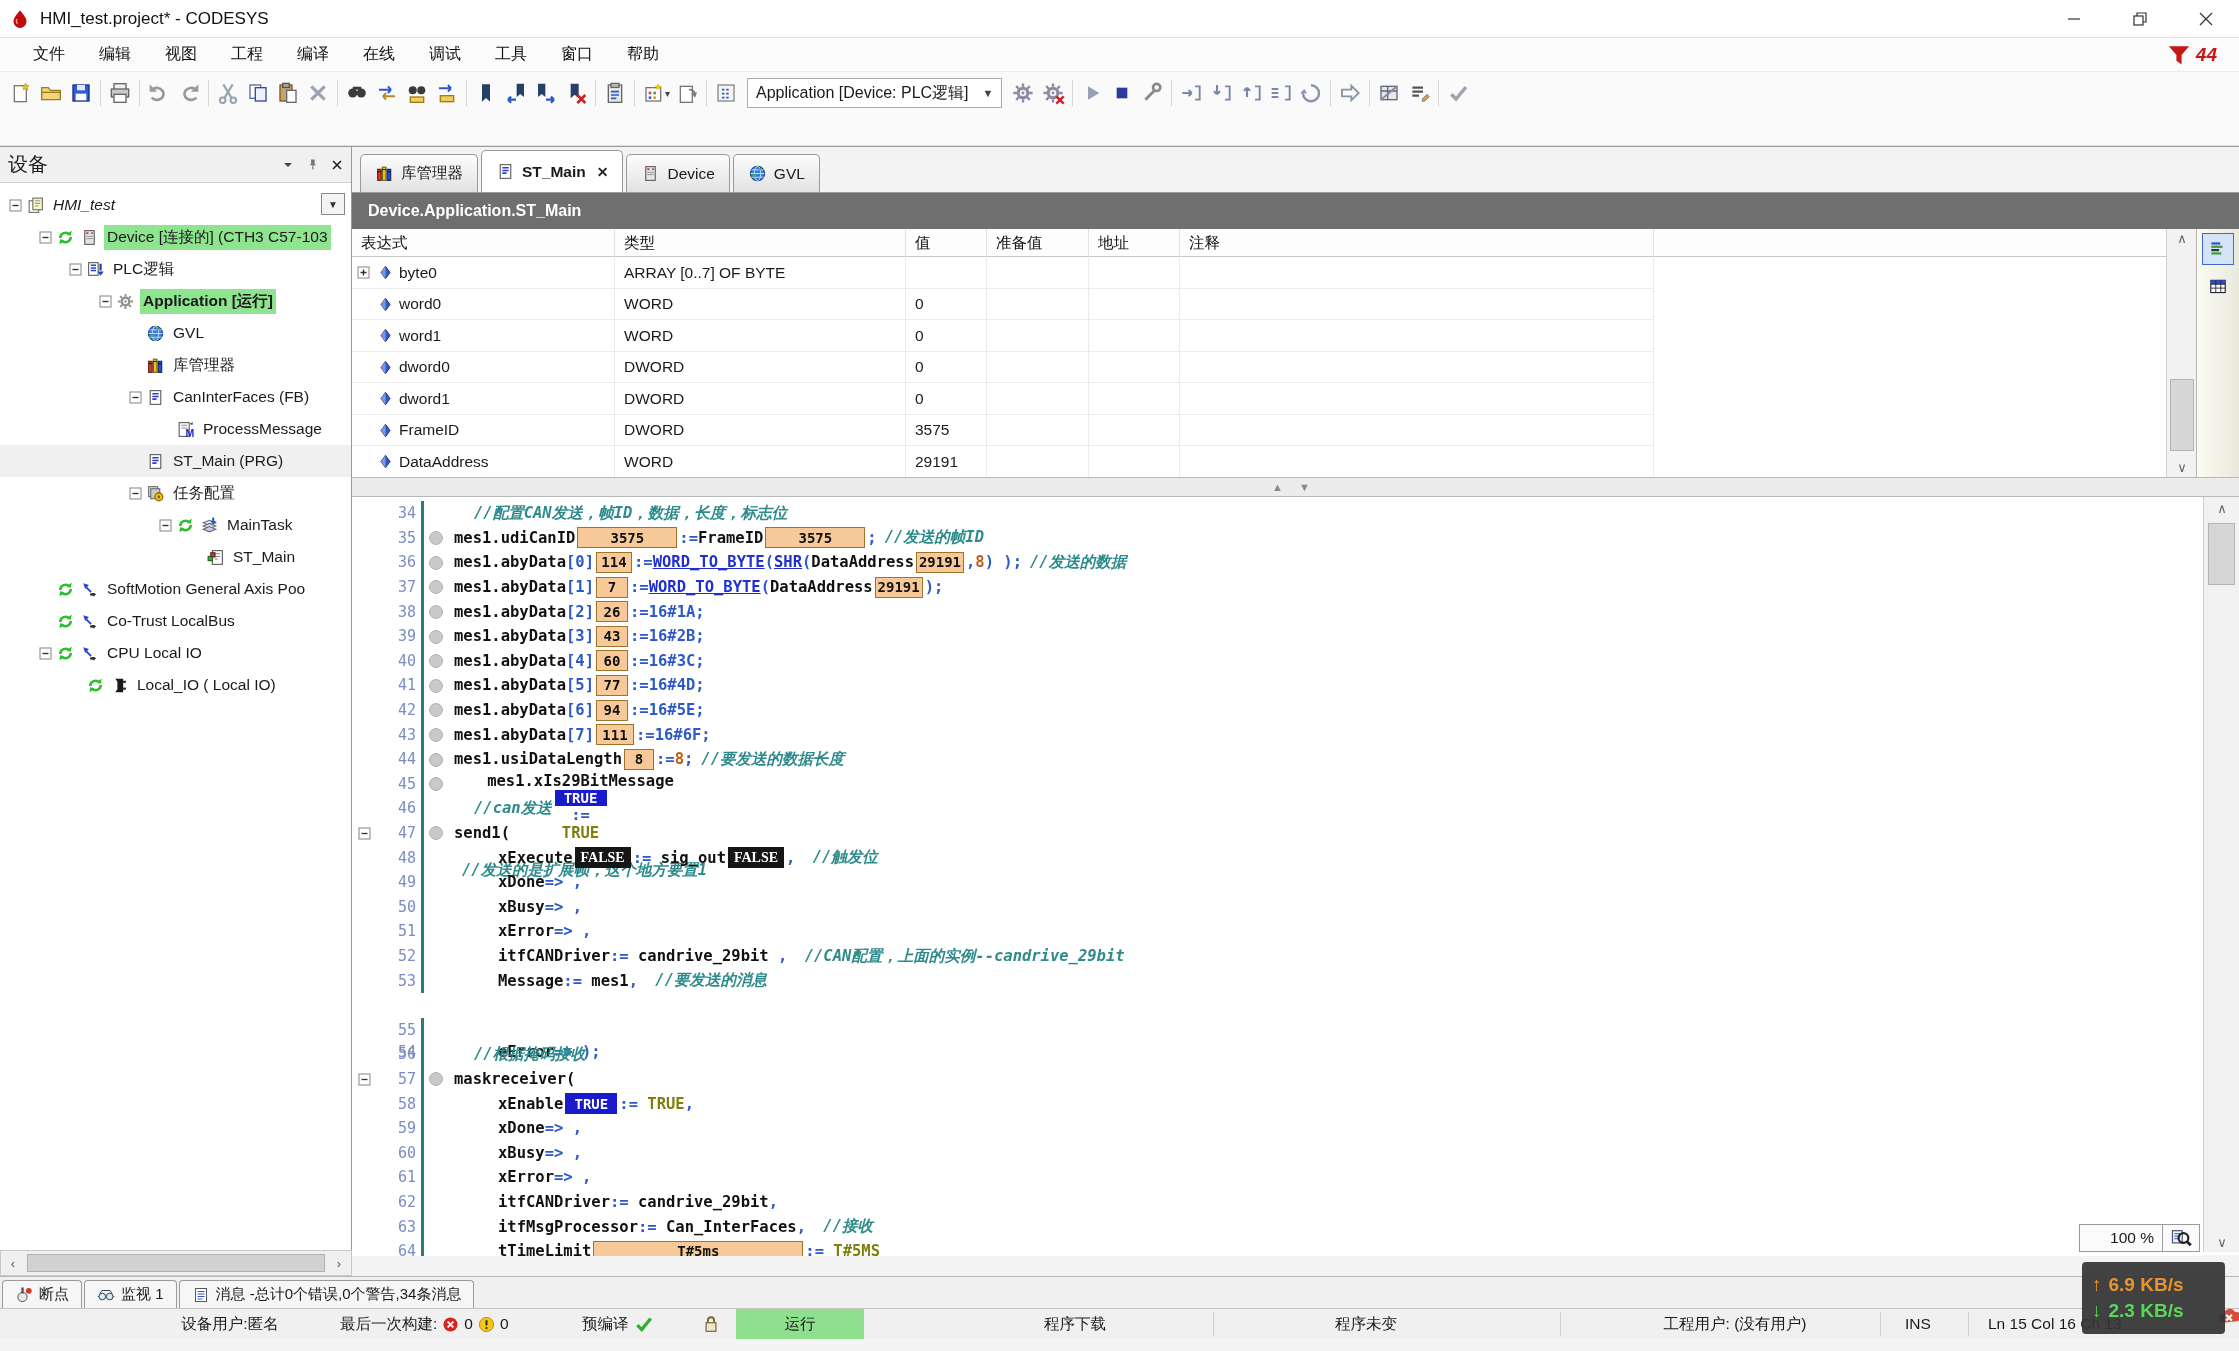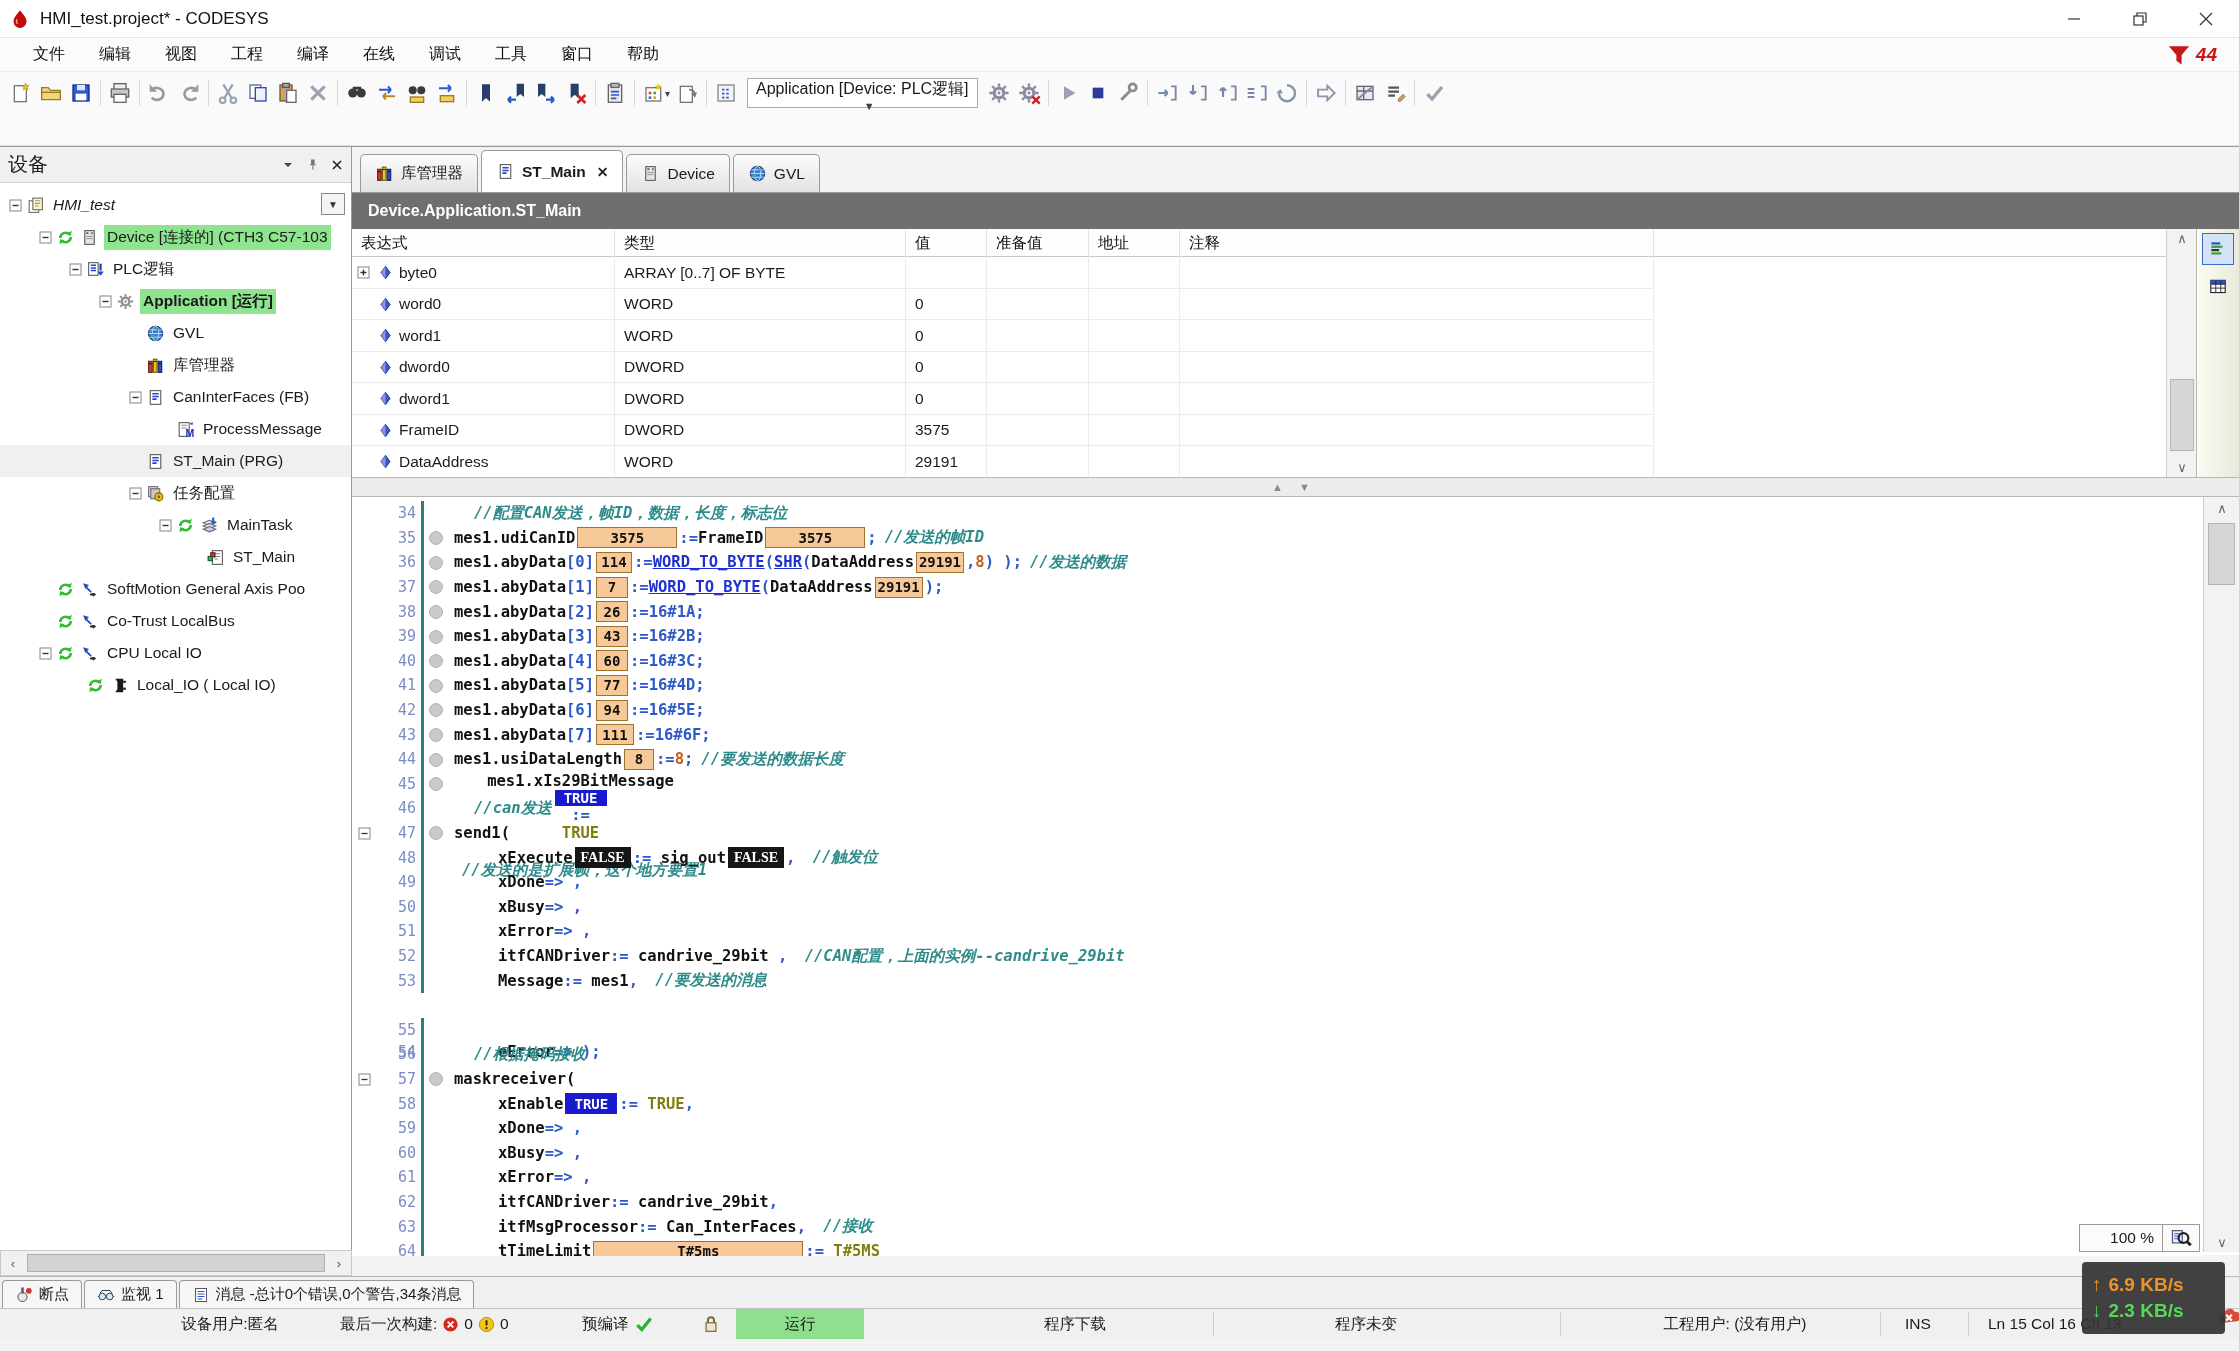--- a/index.html
+++ b/index.html
@@ -20,21 +20,21 @@
   
   #menubar { left:0; top:38px; width:2239px; height:34px; background:#fbfbfb; border-bottom:1px solid #ececec; display:flex; align-items:center; padding-left:16px; }
   .menu-item { padding:4px 17px; font-size:16px; color:#111; }
   #notif-badge { position:absolute; right:22px; top:42px; display:flex; align-items:center; gap:4px; }
   #notif-badge .count { color:#cc1616; font-weight:bold; font-size:19px; font-style:italic; }
 
   
   #toolbar { left:0; top:72px; width:2239px; height:74px; background:#fafafa; border-bottom:1px solid #e0e0e0; display:flex; align-items:flex-start; padding:6px 0 0 6px; }
   .tbtn { width:30px; height:30px; display:flex; align-items:center; justify-content:center; border-radius:2px; }
   .tdiv { width:1px; height:26px; background:#d8d8d8; margin:2px 4px; }
-  #app-selector { display:flex; align-items:center; margin:0 6px; height:30px; border:1px solid #ababab; background:#fff; padding:0 8px; font-size:16px;flex-direction:column; }
+  #app-selector { display:flex; align-items:center; margin:0 6px; height:30px; border:1px solid #ababab; background:#fff; padding:0 8px; font-size:16px; }
   #app-selector .caret { margin-left:14px; color:#444; font-size:11px; }
 
   
   #sidebar { left:0; top:146px; width:352px; height:1104px; background:#ffffff; border-right:1px solid #9a9a9a; border-top:1px solid #9a9a9a; }
   #sidebar-header { height:36px; background:#f0f0f0; border-bottom:1px solid #d0d0d0; display:flex; align-items:center; padding:0 8px; }
   #sidebar-header .t { flex:1; font-size:20px; }
   #sidebar-header .hicons { display:flex; gap:12px; align-items:center; }
   #tree { position:relative; padding-top:6px; overflow:hidden; height:1060px; }
   .trow { height:32px; display:flex; align-items:center; white-space:nowrap; position:relative; }
   .trow .exp { width:14px; height:14px; margin-right:4px; flex:none; }

